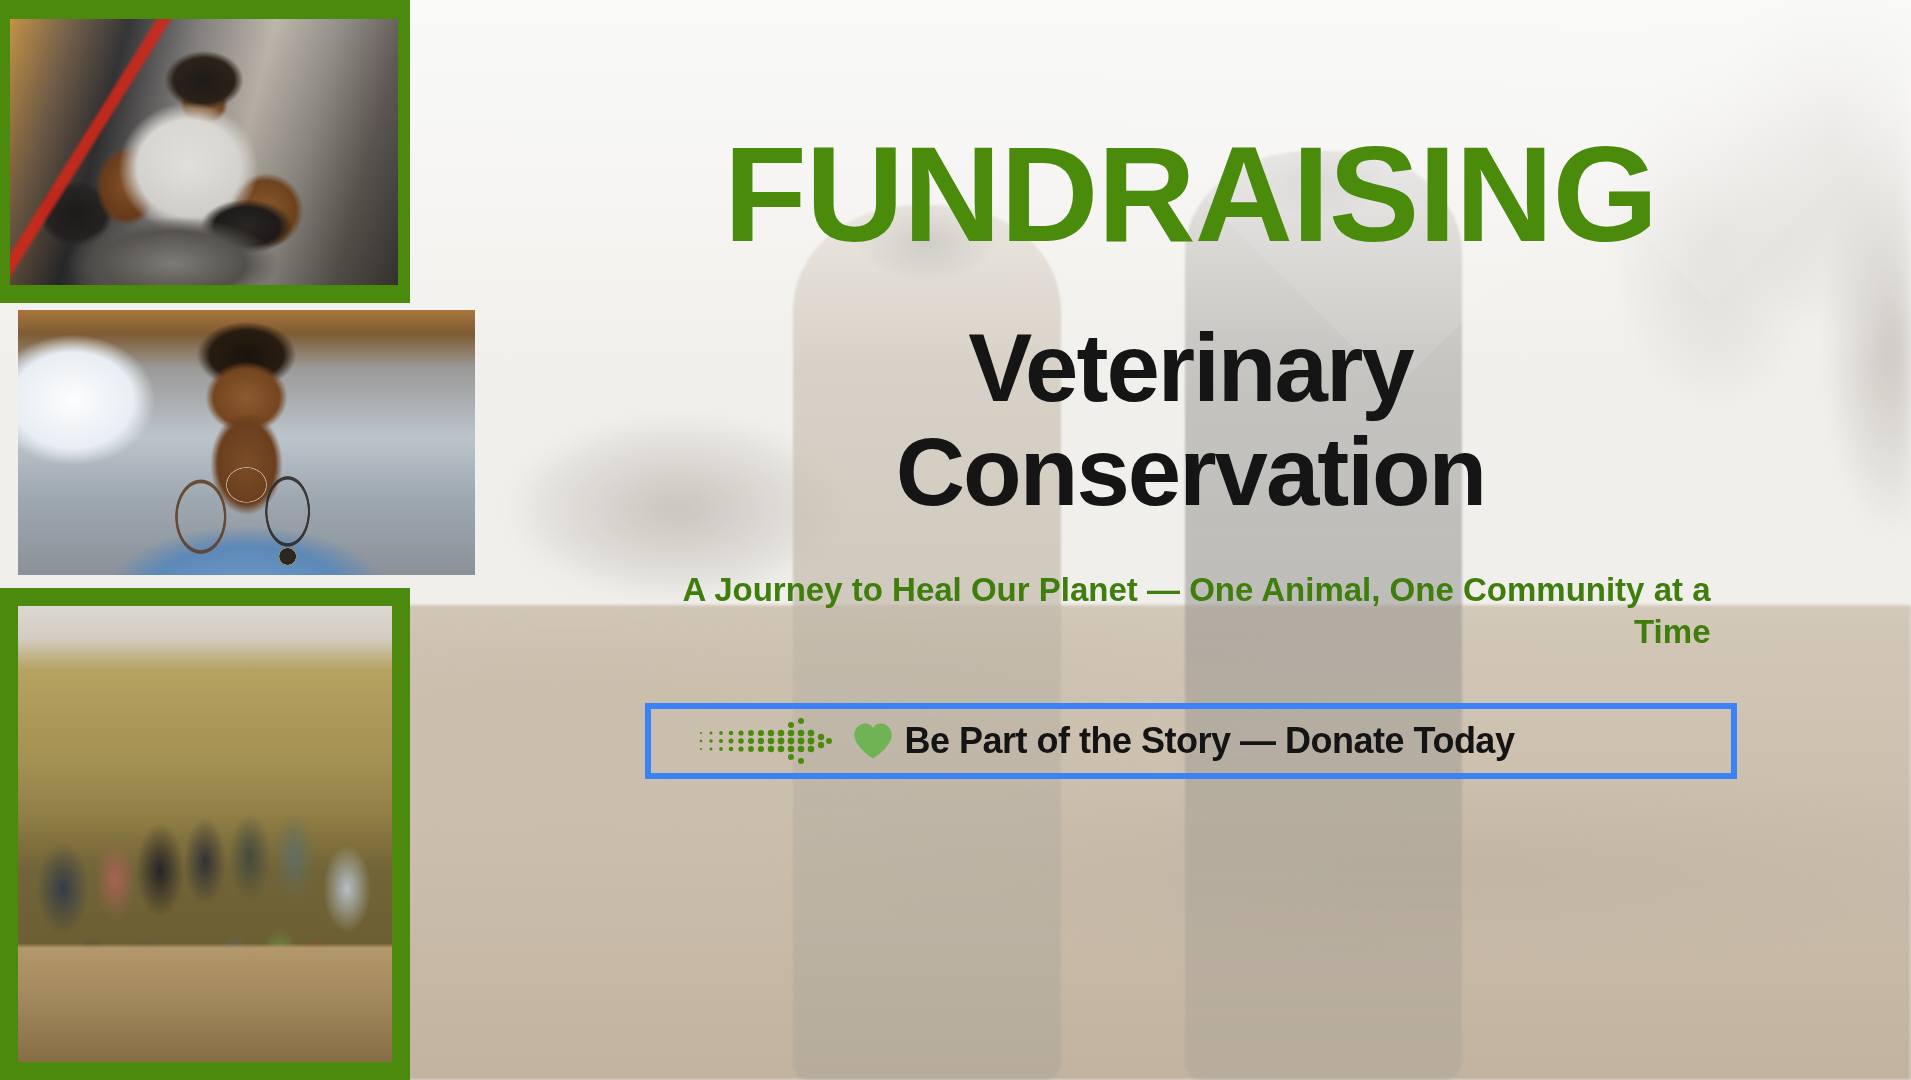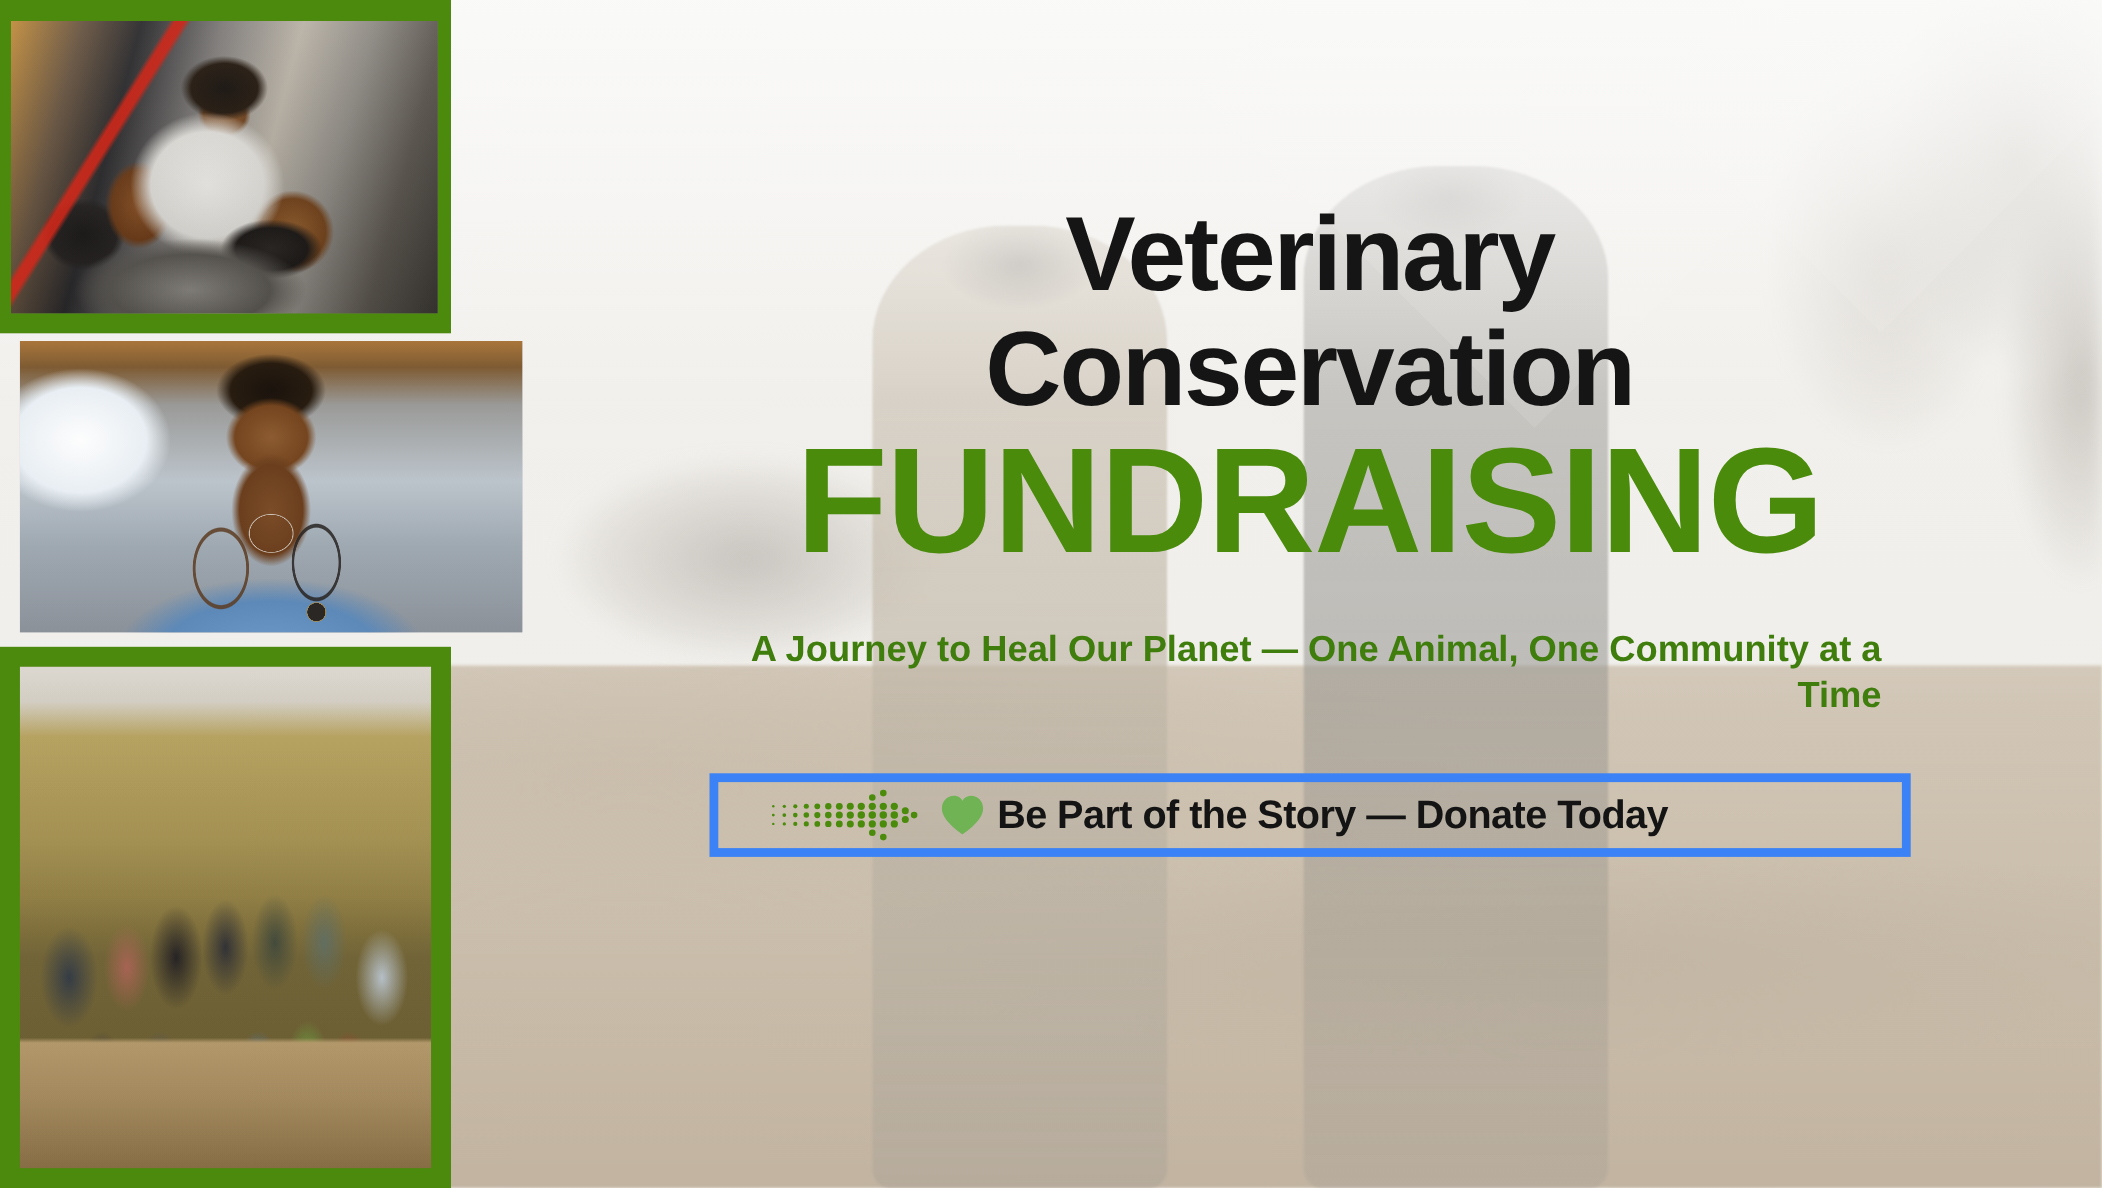--- a/index.html
+++ b/index.html
@@ -192,21 +192,21 @@
   }
   #tagline {
     margin-top:46px;
     font-size:33px; font-weight:bold; color:#3f7d0c;
     line-height:1.26; text-align:right; max-width:1040px;
   }
   
   #cta {
     margin-top:50px;
     width:1092px; height:76px;
-    border:8px solid #3b82f6;
+    border:6px solid #3b82f6;
     display:flex; align-items:center;
     background:transparent;
   }
   #cta-arrow { width:140px; height:56px; margin-left:46px; flex:none; }
   #cta-heart { width:40px; height:38px; margin-left:16px; flex:none; }
   #cta-text {
     margin-left:12px; font-size:36px; font-weight:bold;
     color:#141414; letter-spacing:-.5px; white-space:nowrap;
   }
 </style>
@@ -245,26 +245,26 @@
   <div class="frame" id="frame-bot">
     <div class="inner" id="photo-bot">
       <div class="photo img-group"></div>
     </div>
   </div>
 
 </div>
 
 <div id="content">
 
+  <div id="title">FUNDRAISING</div>
+
   <div id="heading">
     <div>Veterinary</div>
     <div>Conservation</div>
   </div>
-
-  <div id="title">FUNDRAISING</div>
 
   <div id="tagline">A Journey to Heal Our Planet — One Animal, One Community at a Time</div>
 
   <div id="cta">
 
     <svg id="cta-arrow" viewBox="0 0 140 56">
       <g fill="#4a8b0c">
 
         <circle cx="4" cy="20" r="1.1"></circle>
           <circle cx="4" cy="28" r="1.3"></circle>

